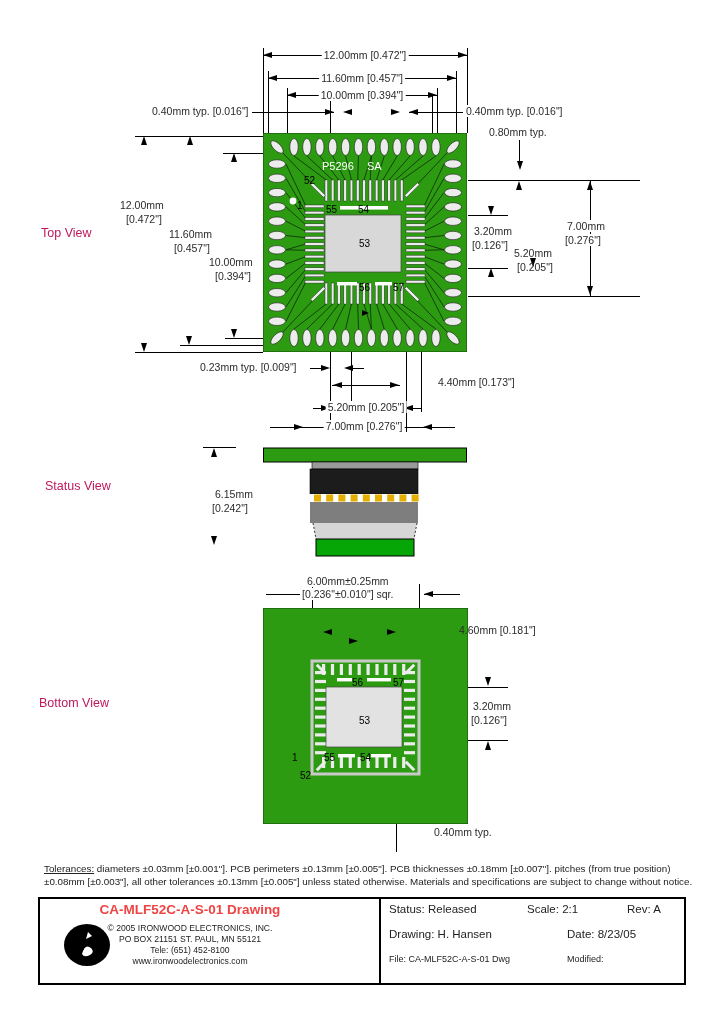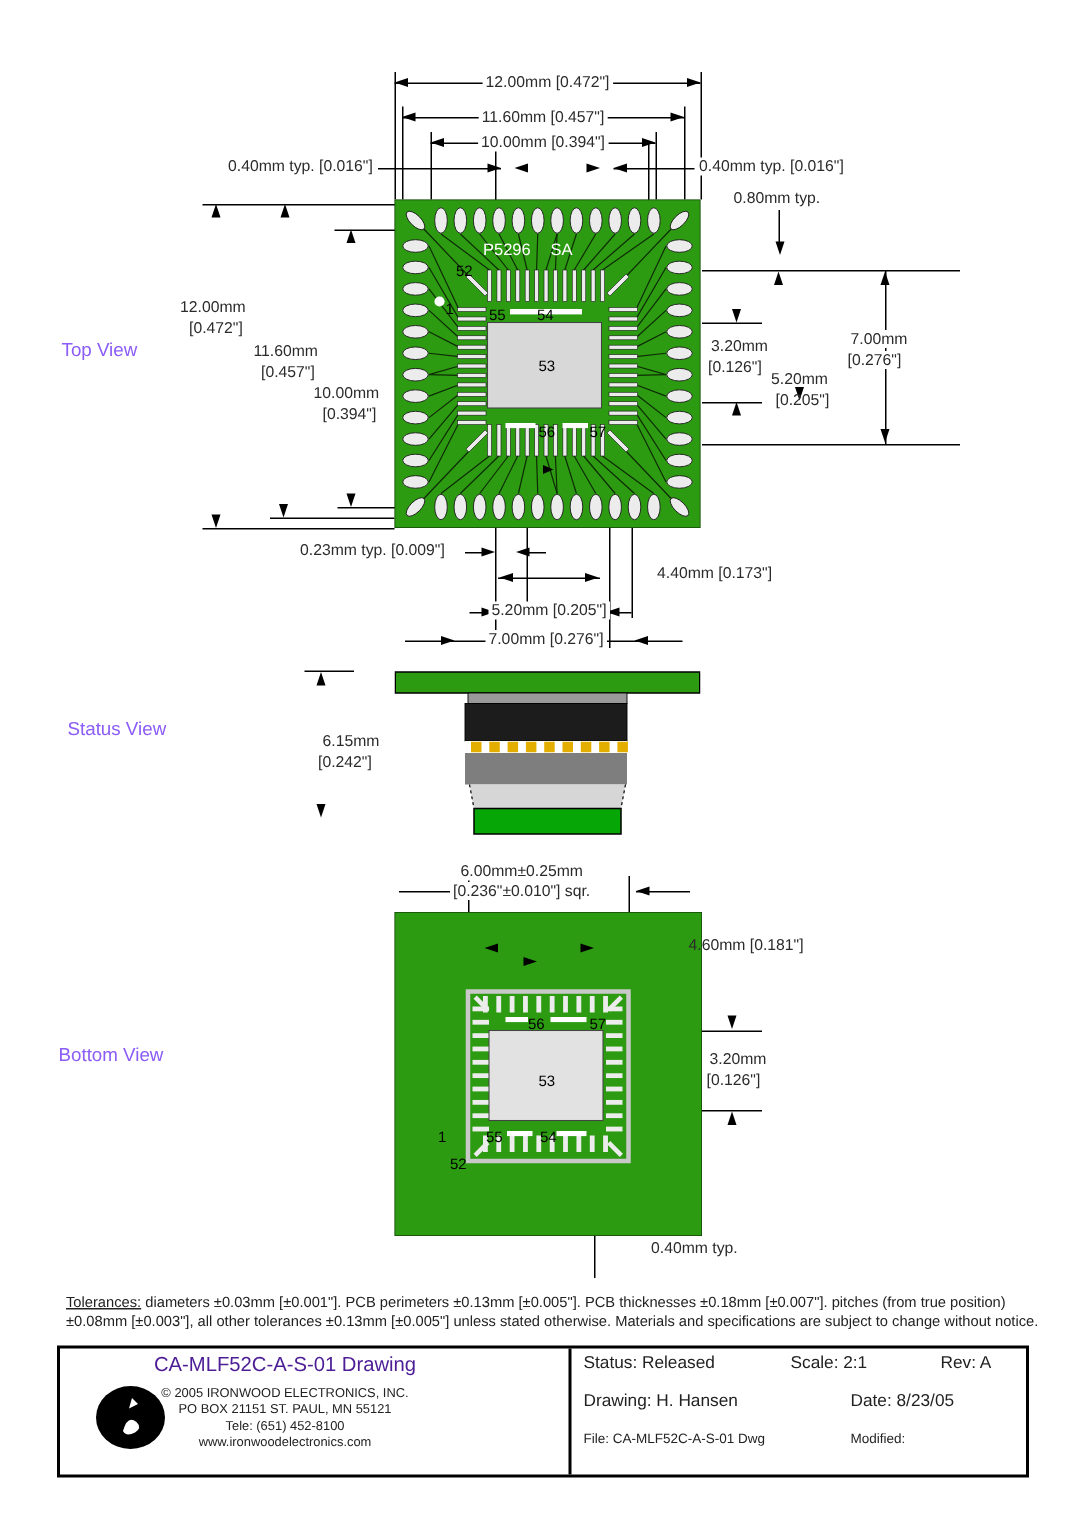--- a/index.html
+++ b/index.html
@@ -3,27 +3,27 @@
 <meta charset="utf-8">
 <style>
   html,body{margin:0;padding:0;background:#fff;}
   .page{position:relative;width:720px;height:1012px;background:#ffffff;
         font-family:"Liberation Sans",sans-serif;overflow:hidden;}
   .ln{position:absolute;background:#000;}
   .ann{position:absolute;font-size:10.5px;color:#2b2b2b;white-space:nowrap;line-height:1.15;z-index:6;}
   .bg{background:#fff;padding:0 2px;}
   .ctr{transform:translateX(-50%);}
   .arr{position:absolute;width:0;height:0;z-index:5;}
-  .viewlabel{position:absolute;font-size:12.5px;color:#8b5cf6;z-index:6;white-space:nowrap;}
+  .viewlabel{position:absolute;font-size:12.5px;color:#be185d;z-index:6;white-space:nowrap;}
   .board{position:absolute;z-index:1;}
   .tol{position:absolute;left:44px;top:863px;font-size:9.8px;color:#222;white-space:nowrap;z-index:6;line-height:1.32;}
   .tol .u{text-decoration:underline;}
   .tblock{position:absolute;left:38px;top:897px;width:644px;height:84px;border:2px solid #000;z-index:6;background:#fff;}
   .tb-div{position:absolute;left:339px;top:0;width:0;height:100%;border-left:2px solid #000;}
-  .tb-title{position:absolute;left:45px;top:3px;width:210px;text-align:center;font-size:13.5px;font-weight:normal;color:#4c1d95;white-space:nowrap;}
+  .tb-title{position:absolute;left:45px;top:3px;width:210px;text-align:center;font-size:13.5px;font-weight:bold;color:#ef4444;white-space:nowrap;}
   .tb-info{position:absolute;left:45px;top:24px;width:210px;text-align:center;font-size:8.6px;color:#222;line-height:1.28;}
   .tb-cell{position:absolute;font-size:11.5px;color:#222;white-space:nowrap;}
   .tb-small{font-size:9px;}
   .logo{position:absolute;left:20px;top:22px;}
   .desc{position:absolute;left:46px;top:996px;font-size:12.5px;color:#222;z-index:6;white-space:nowrap;}
 </style>
 </head>
 <body>
 
 <div class="page">

